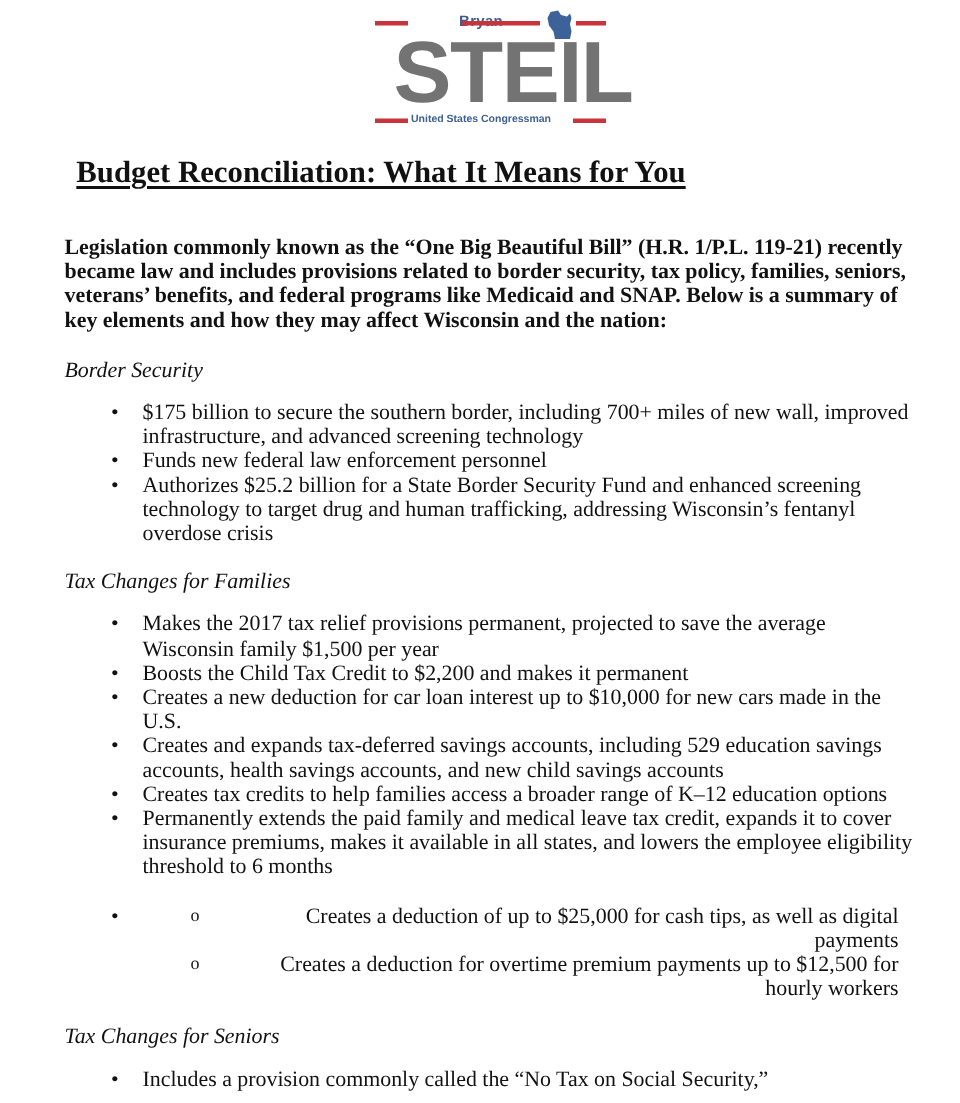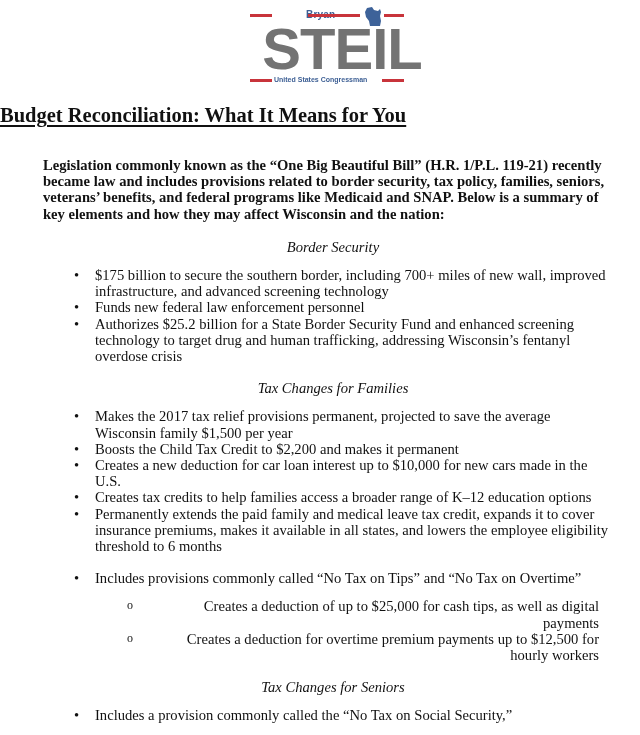--- a/index.html
+++ b/index.html
@@ -23,31 +23,31 @@
       font-size: 58px; line-height: 58px; color: #737373; letter-spacing: -1px;
     }
     .logo .sub {
       position: absolute; left: 30px; top: 70px;
       font-family: "Liberation Sans", sans-serif; font-weight: bold;
       font-size: 7px; color: #3d5f94; white-space: nowrap;
     }
     .logo .state { position: absolute; left: 120px; top: 0px; }
 
     .title {
-      position: absolute; left: 0; top: 104px; width: 508px; 
+      position: absolute; left: 0; top: 104px; width: 508px; text-align: center;
       font-family: "DejaVu Serif", serif; font-weight: bold; font-size: 17px;
       text-decoration: underline; text-underline-offset: 3px;
       font-family: "Liberation Serif", serif; font-size: 20.5px;
     }
     .content {
       position: absolute; left: 43px; top: 141px; width: 580px;
       font-family: "Liberation Serif", serif; font-size: 14.6px; line-height: 16.2px;
     }
     p.intro { margin: 16px 0 17px 0; font-weight: bold; }
-    .section-title { font-style: italic; margin: 0; text-align: center; }
+    .section-title { font-style: italic; margin: 0; }
     ul { margin: 12px; padding: 0; list-style: none; }
     ul.l1 > li { position: relative; padding-left: 40px; }
     ul.l1 > li::before {
       content: "\2022"; position: absolute; left: 19px; top: 0;
     }
     ul.l2 > li { position: relative; padding-left: 80px; margin-left: -40px; text-align: right; }
     ul.l2 > li::before {
       content: "o"; position: absolute; left: 60px; top: -1px; font-size: 12px;
     }
     .section { margin-bottom: 16px; }
@@ -82,29 +82,29 @@
       <li>Authorizes $25.2 billion for a State Border Security Fund and enhanced screening technology to target drug and human trafficking, addressing Wisconsin’s fentanyl overdose crisis</li>
     </ul>
   </div>
 
   <div class="section">
     <div class="section-title">Tax Changes for Families</div>
     <ul class="l1">
       <li>Makes the 2017 tax relief provisions permanent, projected to save the average Wisconsin family $1,500 per year</li>
       <li>Boosts the Child Tax Credit to $2,200 and makes it permanent</li>
       <li>Creates a new deduction for car loan interest up to $10,000 for new cars made in the U.S.</li>
+      <li>Creates and expands tax-deferred savings accounts, including 529 education savings accounts, health savings accounts, and new child savings accounts</li>
       <li>Creates tax credits to help families access a broader range of K–12 education options</li>
       <li>Permanently extends the paid family and medical leave tax credit, expands it to cover insurance premiums, makes it available in all states, and lowers the employee eligibility threshold to 6 months</li>
     </ul>
   </div>
 
   <div class="section">
     <ul class="l1">
       <li>
-        <span>Includes provisions commonly called “No Tax on Tips” and “No Tax on Overtime”</span>
         <ul class="l2">
           <li>Creates a deduction of up to $25,000 for cash tips, as well as digital payments</li>
           <li>Creates a deduction for overtime premium payments up to $12,500 for hourly workers</li>
         </ul>
       </li>
     </ul>
   </div>
 
   <div class="section">
     <div class="section-title">Tax Changes for Seniors</div>

